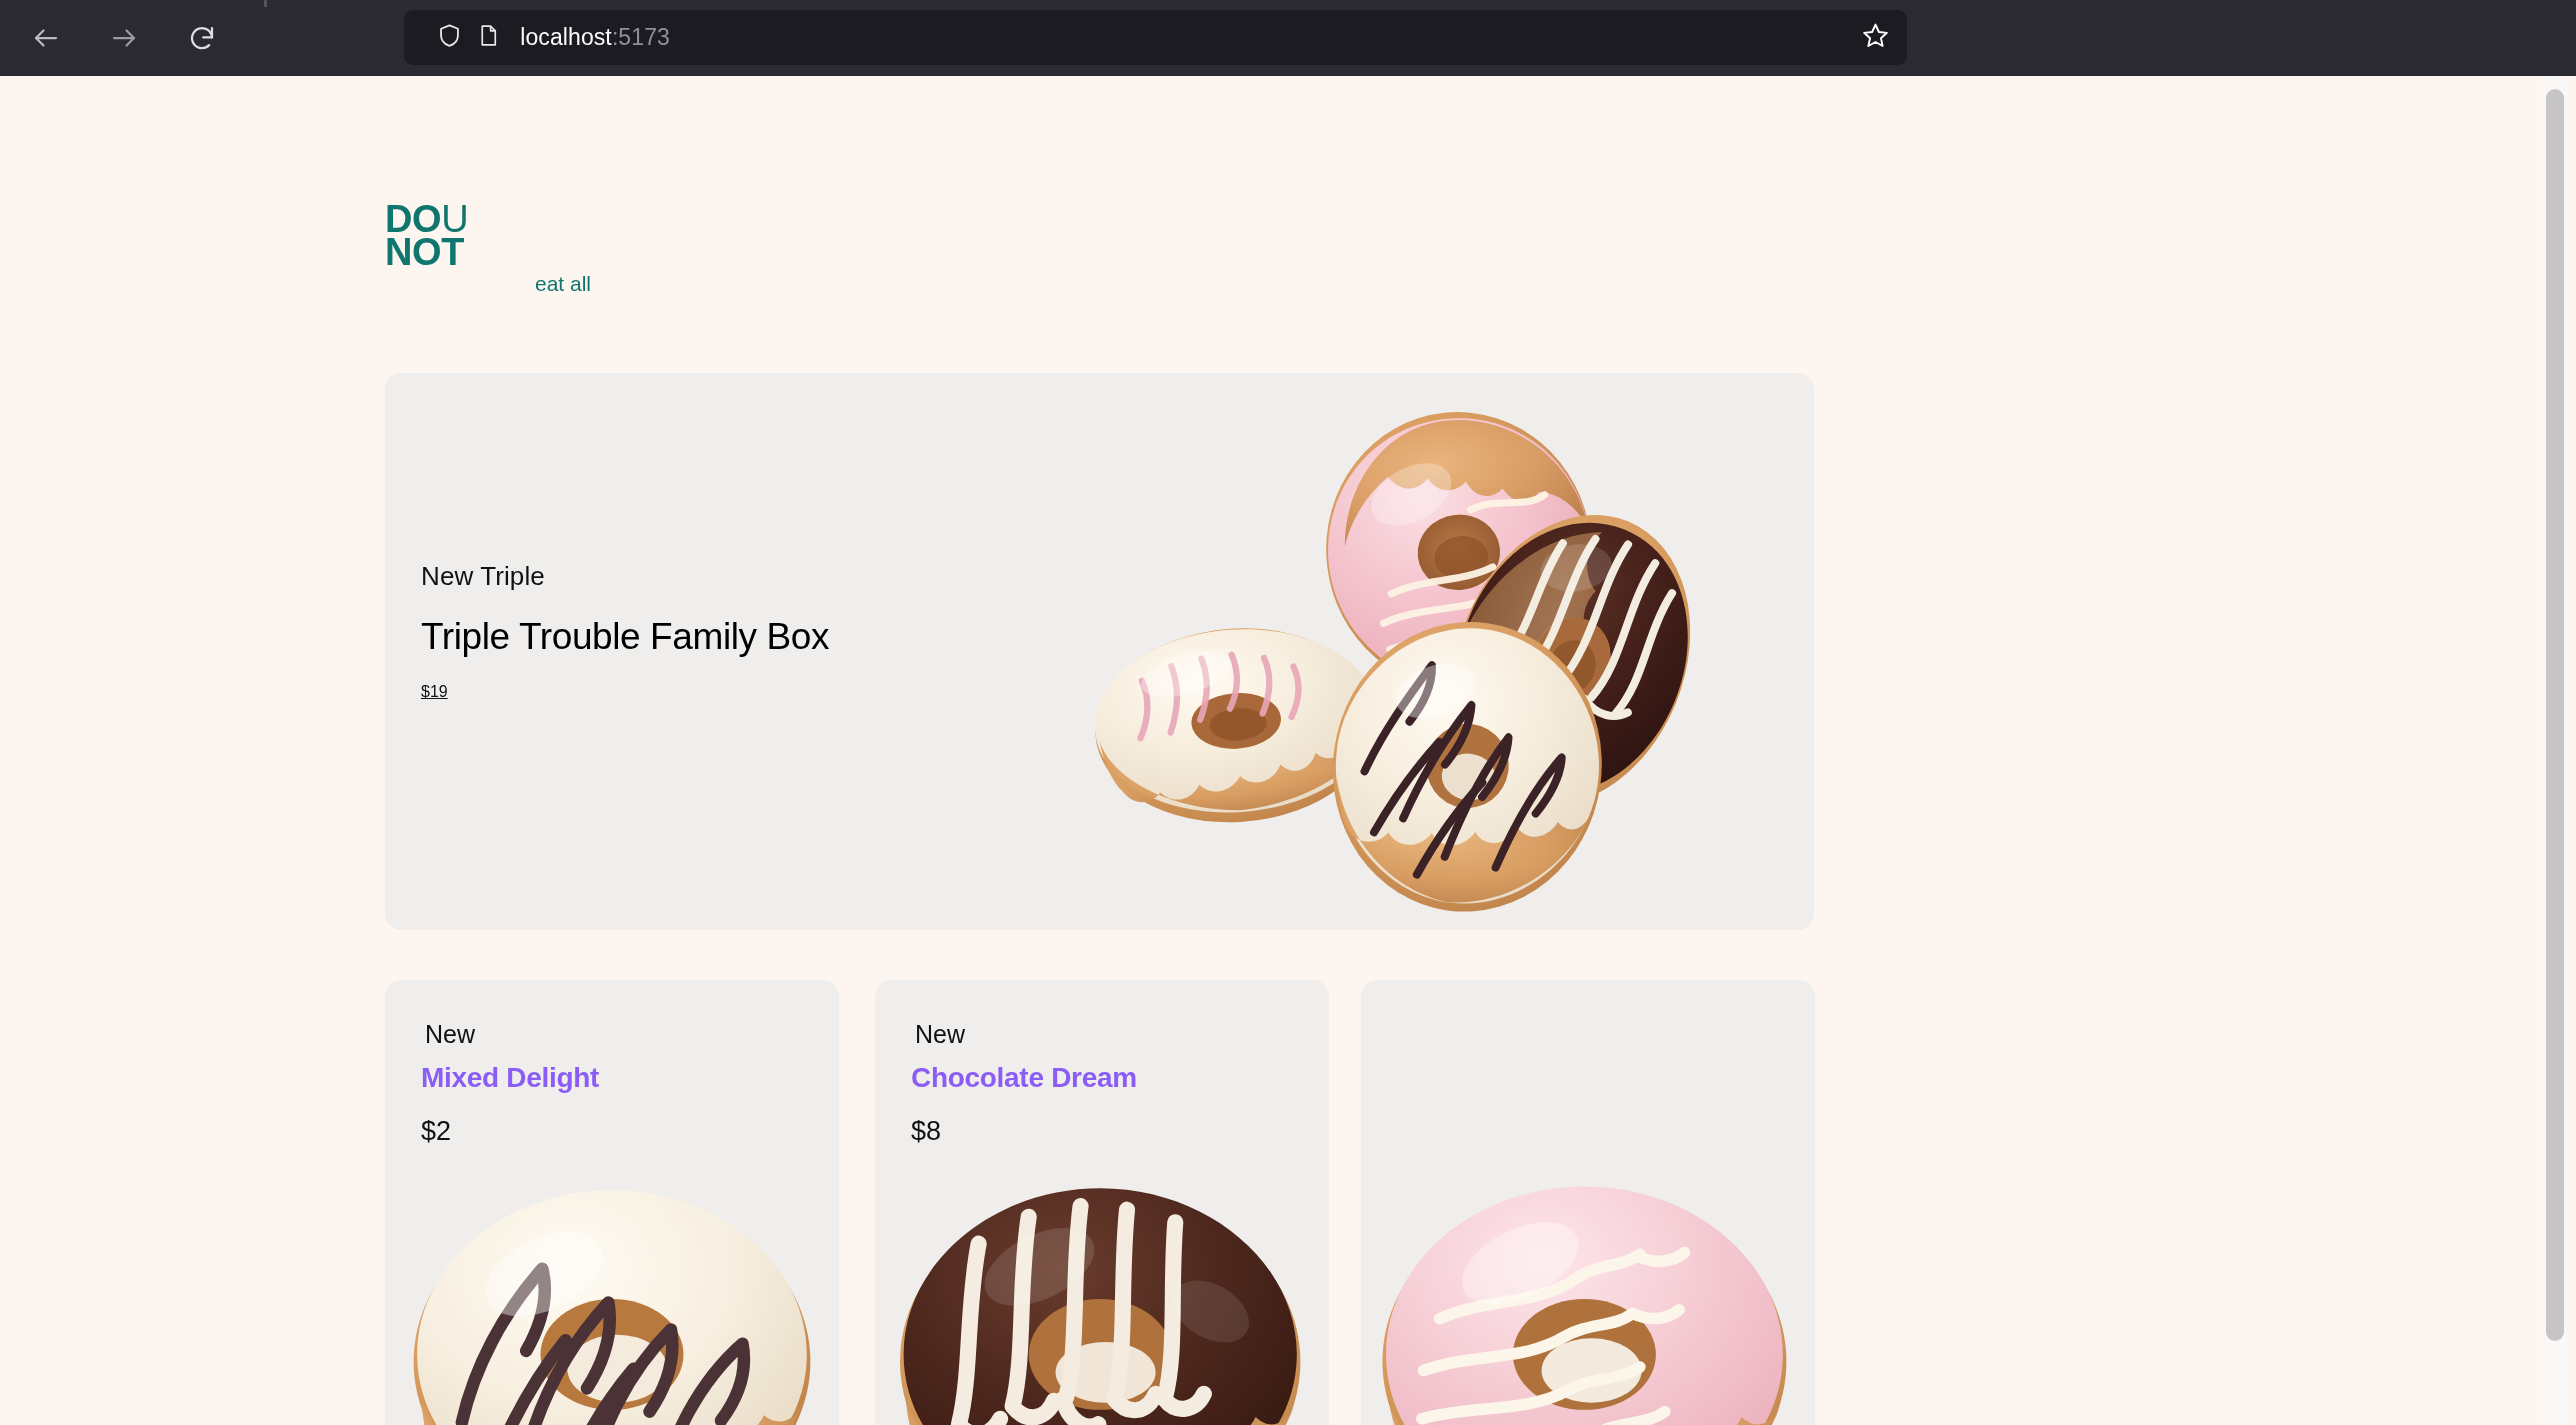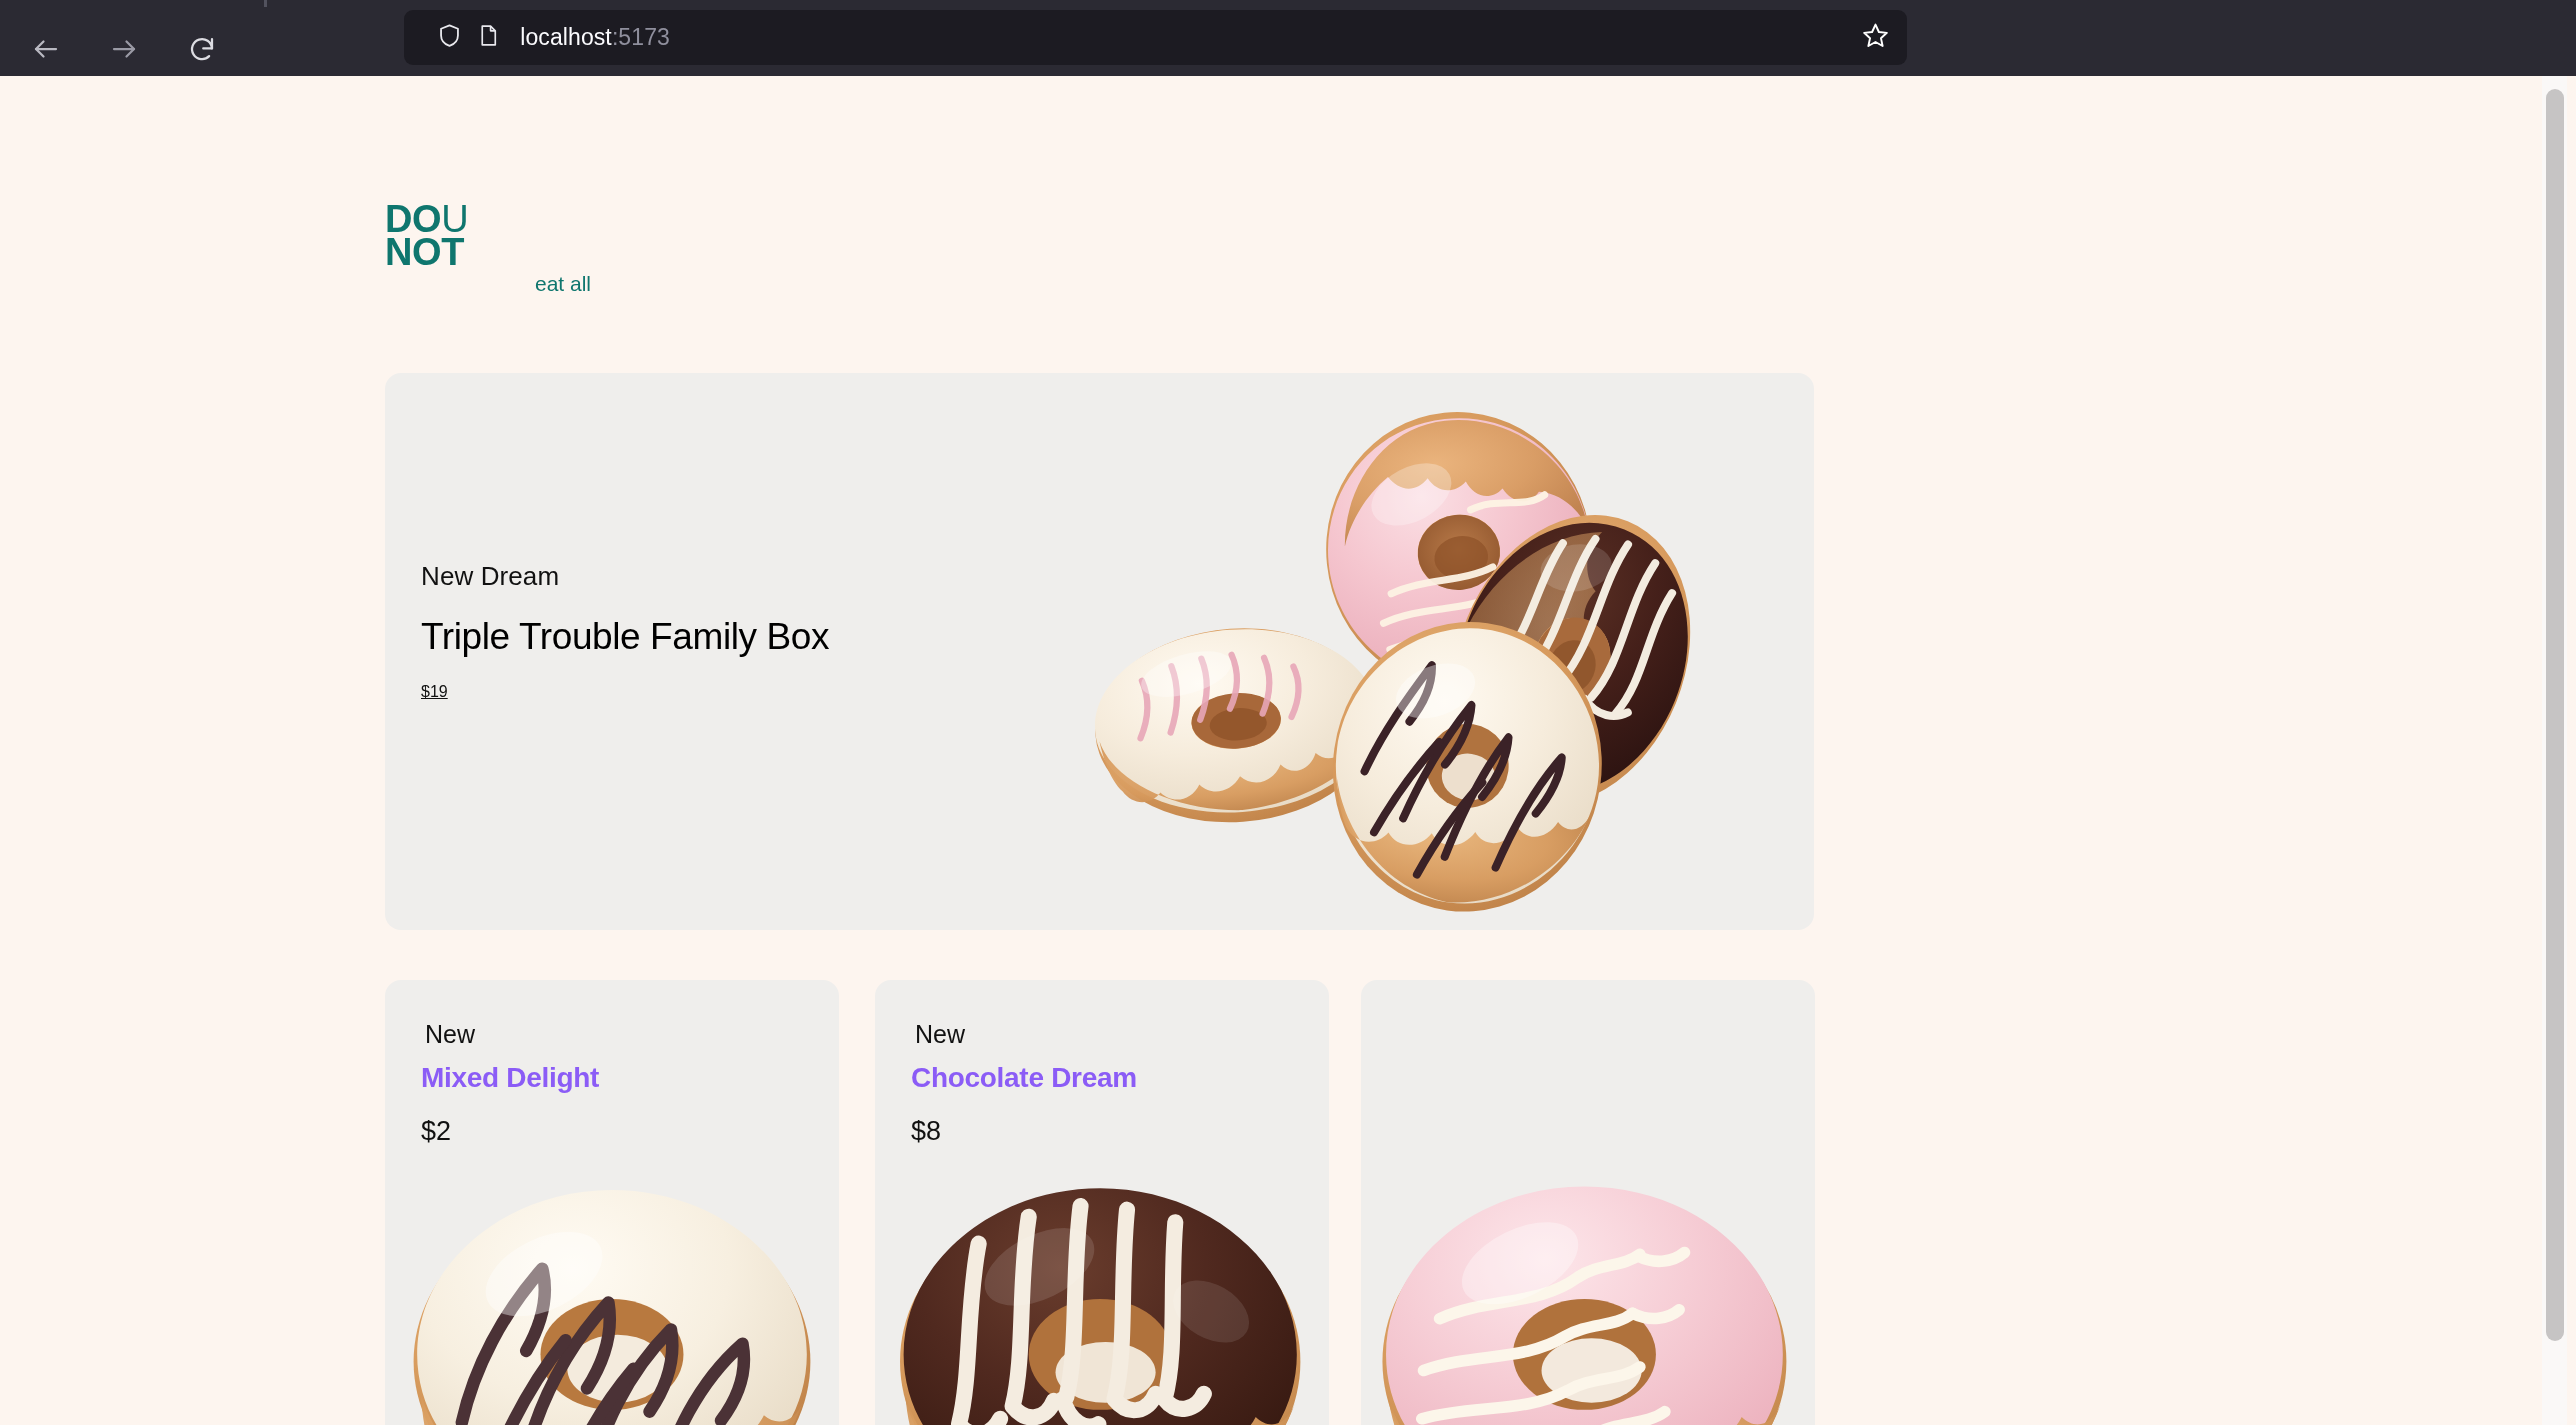--- a/index.html
+++ b/index.html
@@ -15,21 +15,21 @@
   }
 
   
   .browser-chrome {
     position: absolute;
     top: 0; left: 0;
     width: 2576px;
     height: 76px;
     background: #2b2a33;
     display: flex;
-    align-items: flex-end;
+    align-items: center;
     box-sizing: border-box;
   }
   .tab-strip-sliver {
     position: absolute;
     top: 0; left: 264px;
     width: 2.7px; height: 7.2px;
     background: #52525e;
   }
   .nav-buttons {
     display: flex;
@@ -311,21 +311,21 @@
   <div class="logo">
     <span class="logo-row1"><span class="logo-bold">DO</span><span class="logo-light">U</span></span>
     <span class="logo-row2 logo-bold">NOT</span>
     <span class="logo-row3">eat all</span>
   </div>
 
   <div class="content">
 
     <div class="hero-card">
       <div class="hero-text">
-        <p class="eyebrow">New Dream</p>
+        <p class="eyebrow">New Triple</p>
         <h1 class="hero-title">Triple Trouble Family Box</h1>
         <p class="hero-price">$19</p>
       </div>
       <div class="hero-image">
         <svg width="716" height="537" viewBox="0 0 800 600">
           <defs>
 
             <radialGradient id="doughPink" cx="40%" cy="35%" r="75%">
               <stop offset="0%" stop-color="#e9b175"></stop>
                 <stop offset="55%" stop-color="#d79a5d"></stop>

